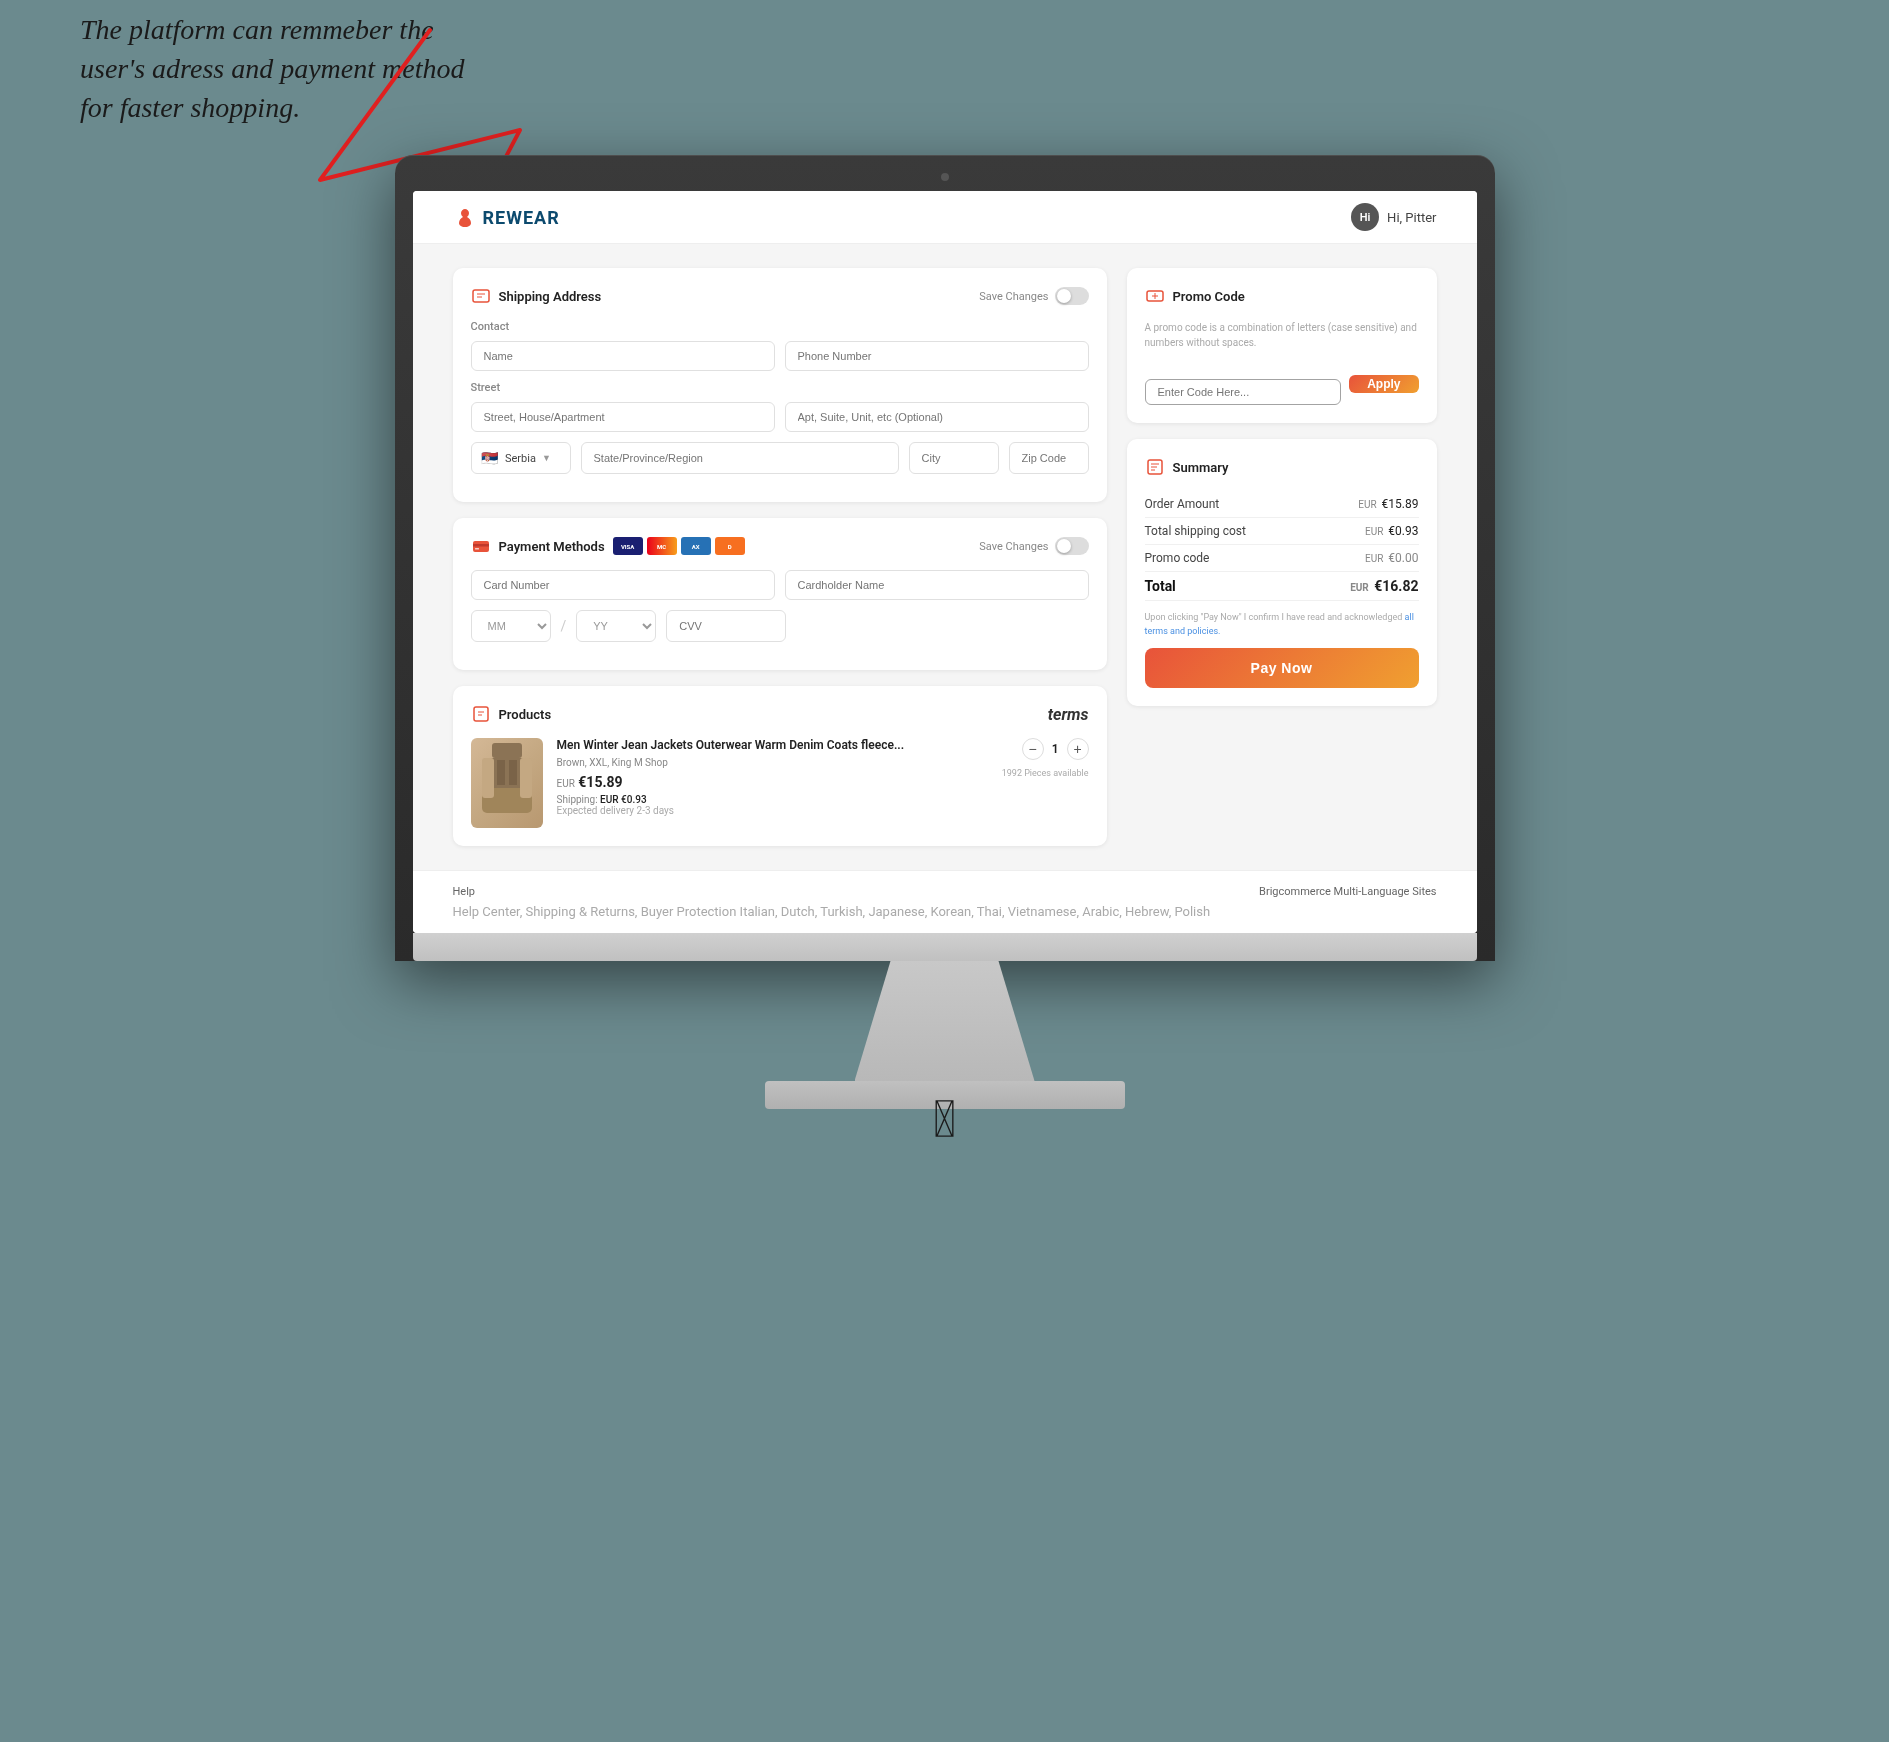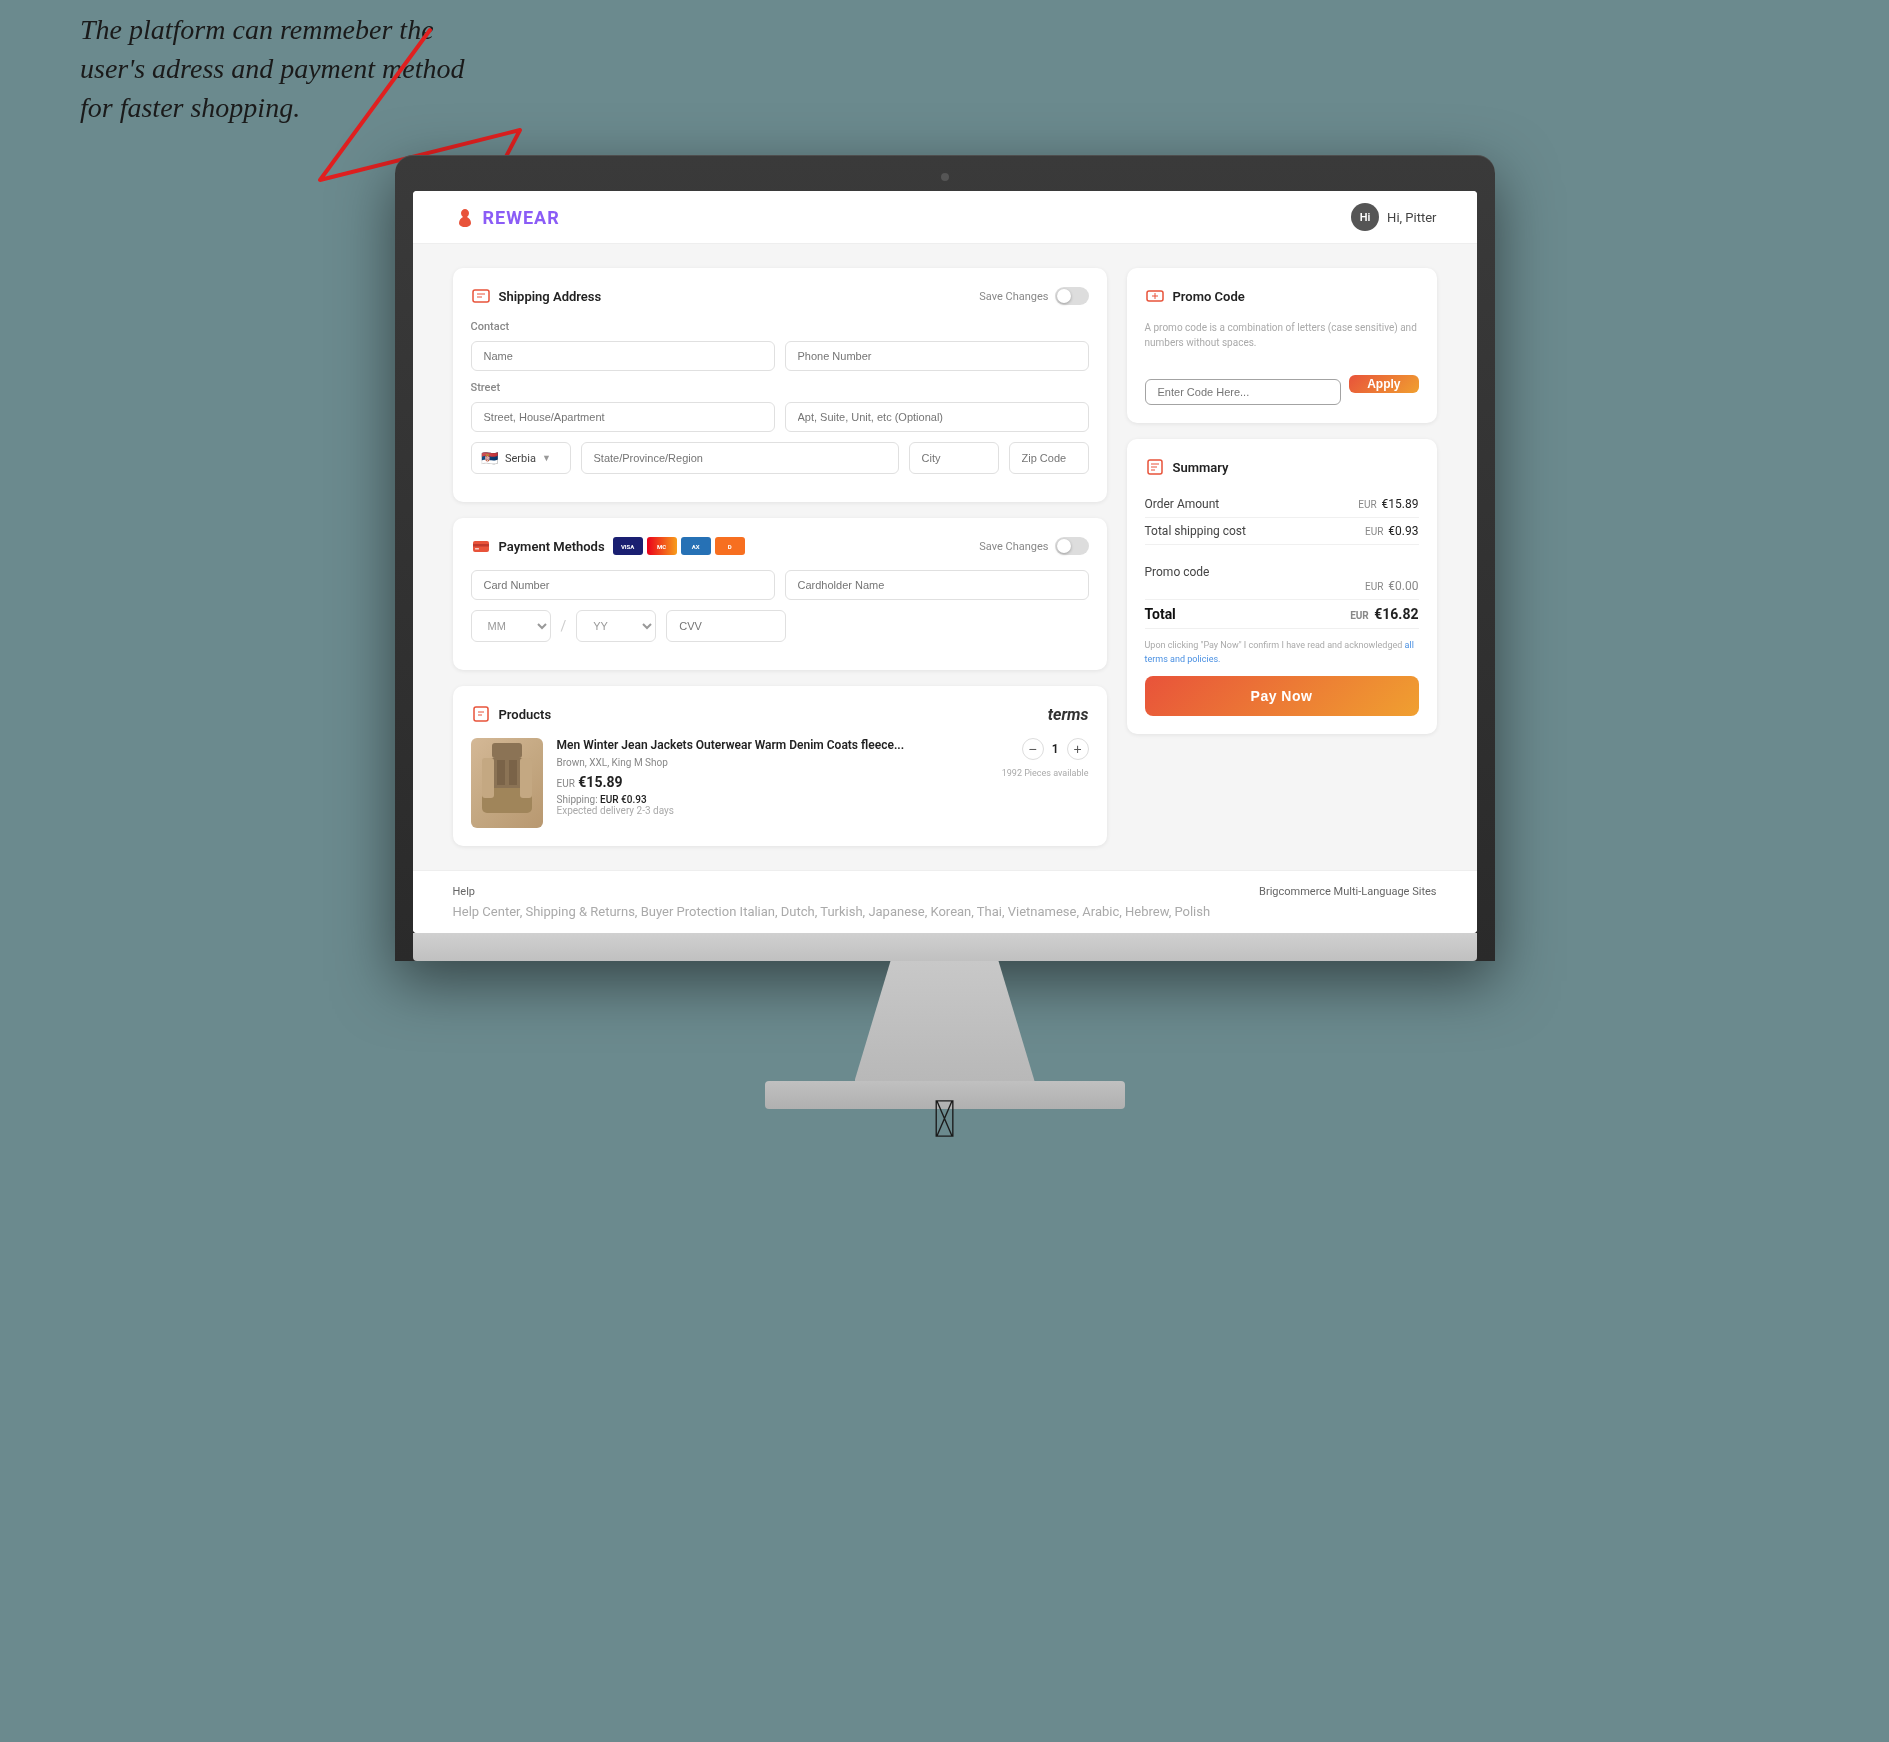--- a/index.html
+++ b/index.html
@@ -106,21 +106,21 @@
       border-bottom: 1px solid #eee;
     }
 
     .logo {
       display: flex;
       align-items: center;
       gap: 6px;
       font-weight: 700;
       font-size: 18px;
       letter-spacing: 1px;
-      color: #8b5cf6;
+      color: #0c4a6e;
     }
 
     .logo-icon {
       width: 24px;
       height: 24px;
     }
 
     .user-badge {
       display: flex;
       align-items: center;
@@ -480,21 +480,20 @@
       color: #111;
     }
 
     .summary-row.total .summary-value {
       font-weight: 700;
       font-size: 14px;
     }
 
     .summary-row.promo .summary-value {
       color: #888;
-      margin-top: 28px;
     }
 
     .terms-text {
       font-size: 9px;
       color: #aaa;
       margin: 10px 0;
       line-height: 1.5;
     }
 
     .terms-link {

